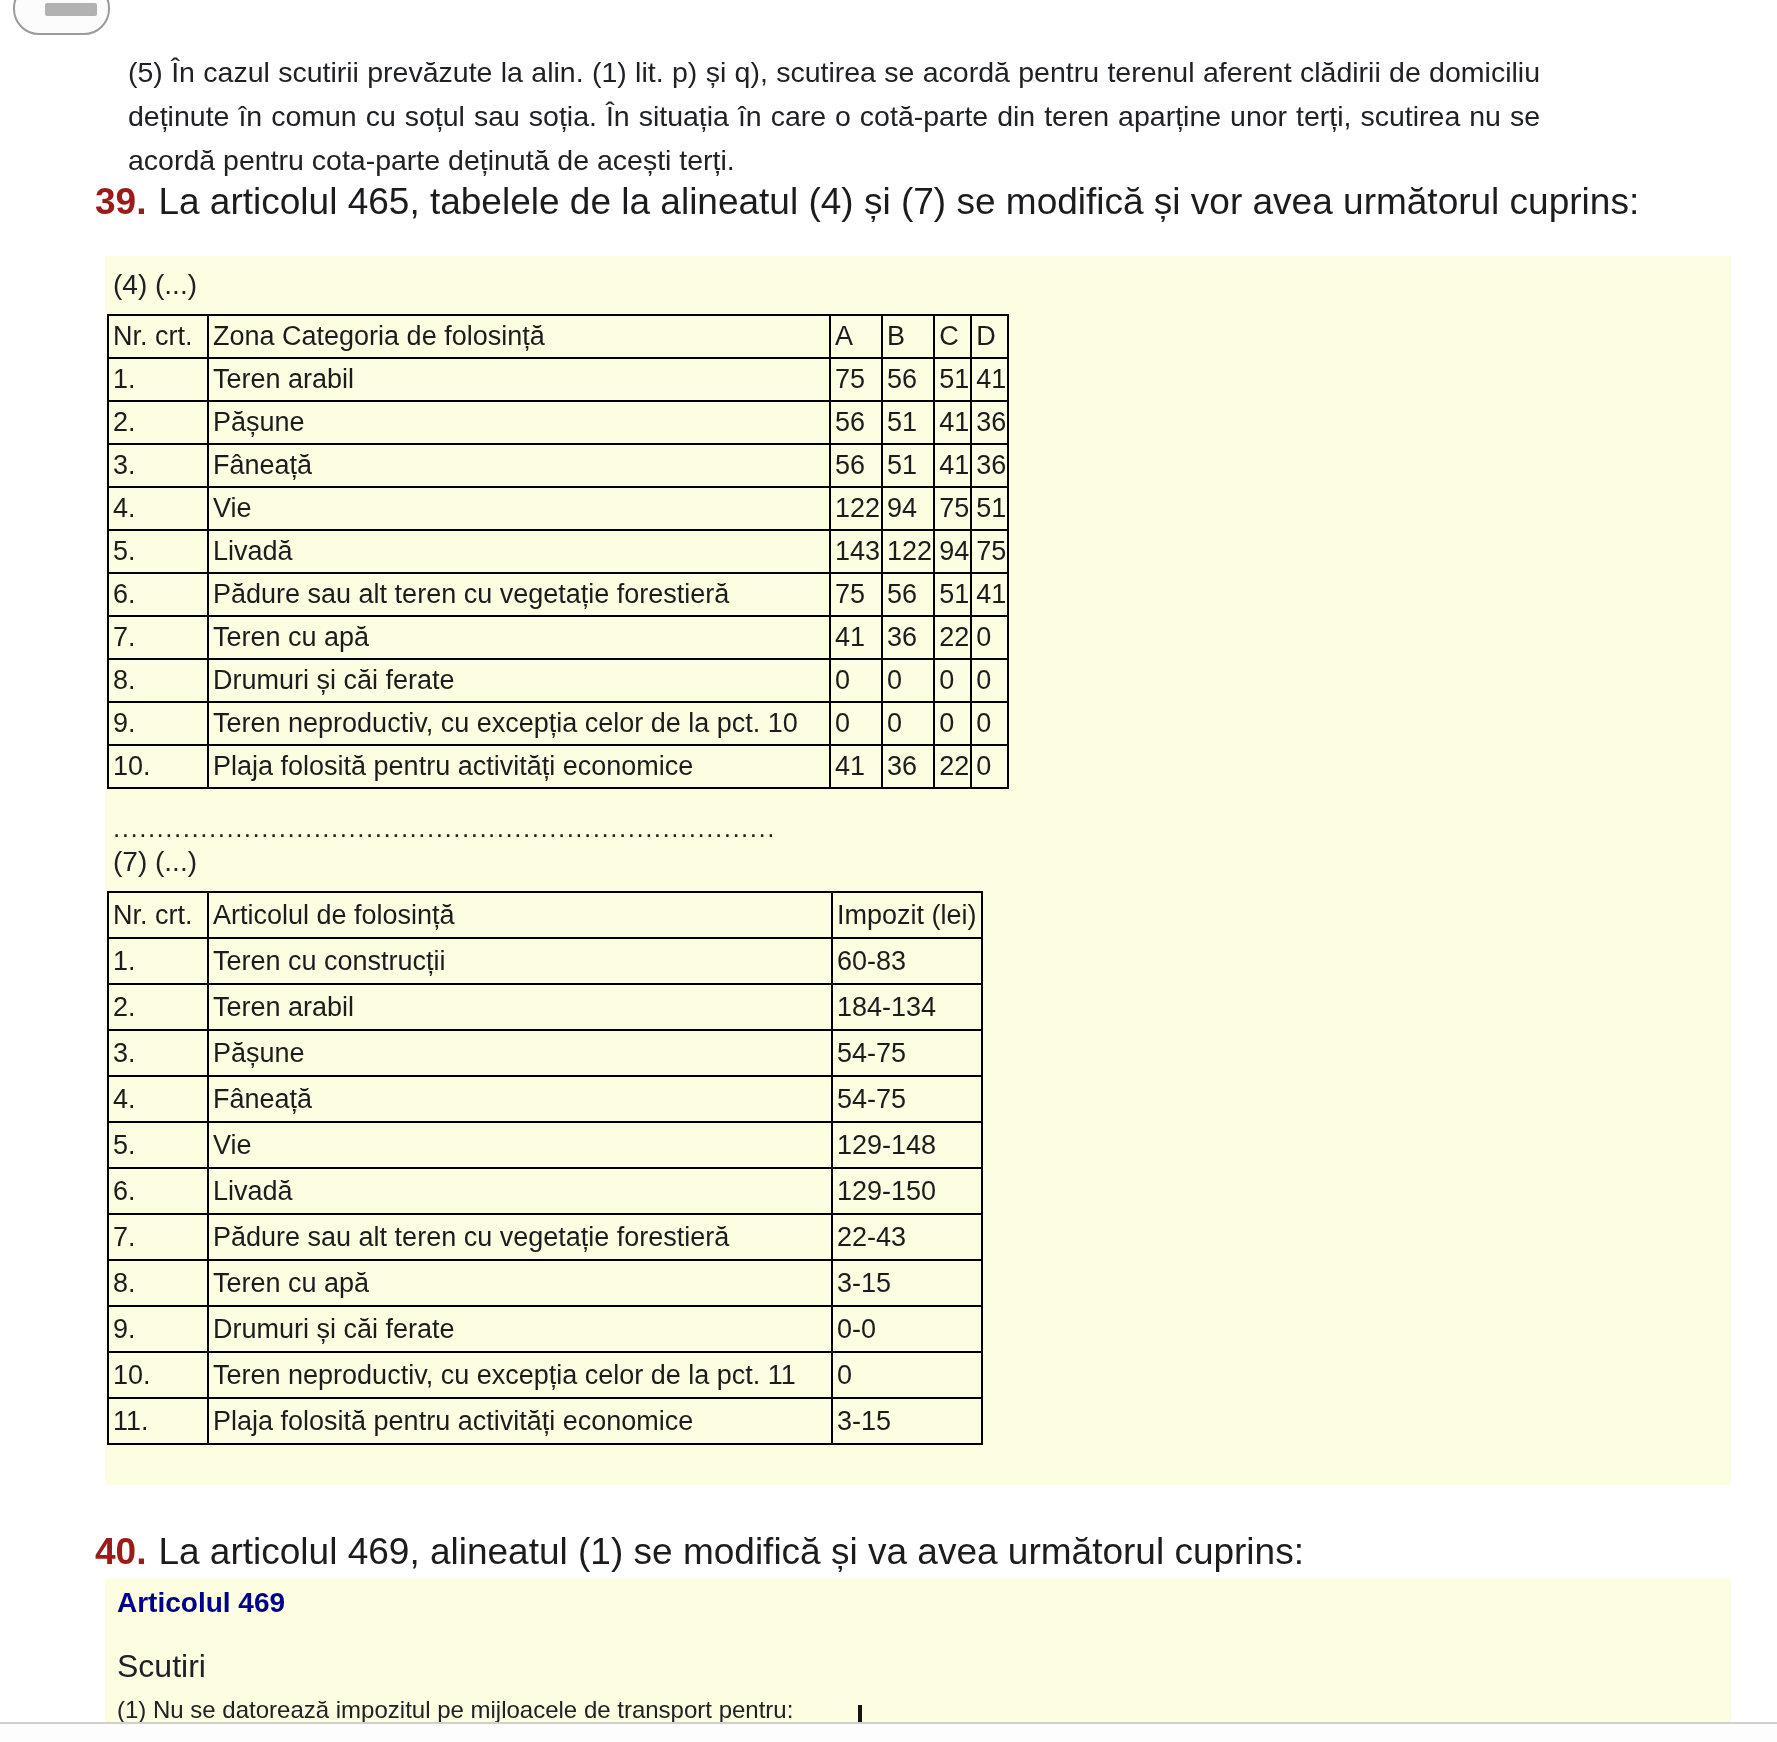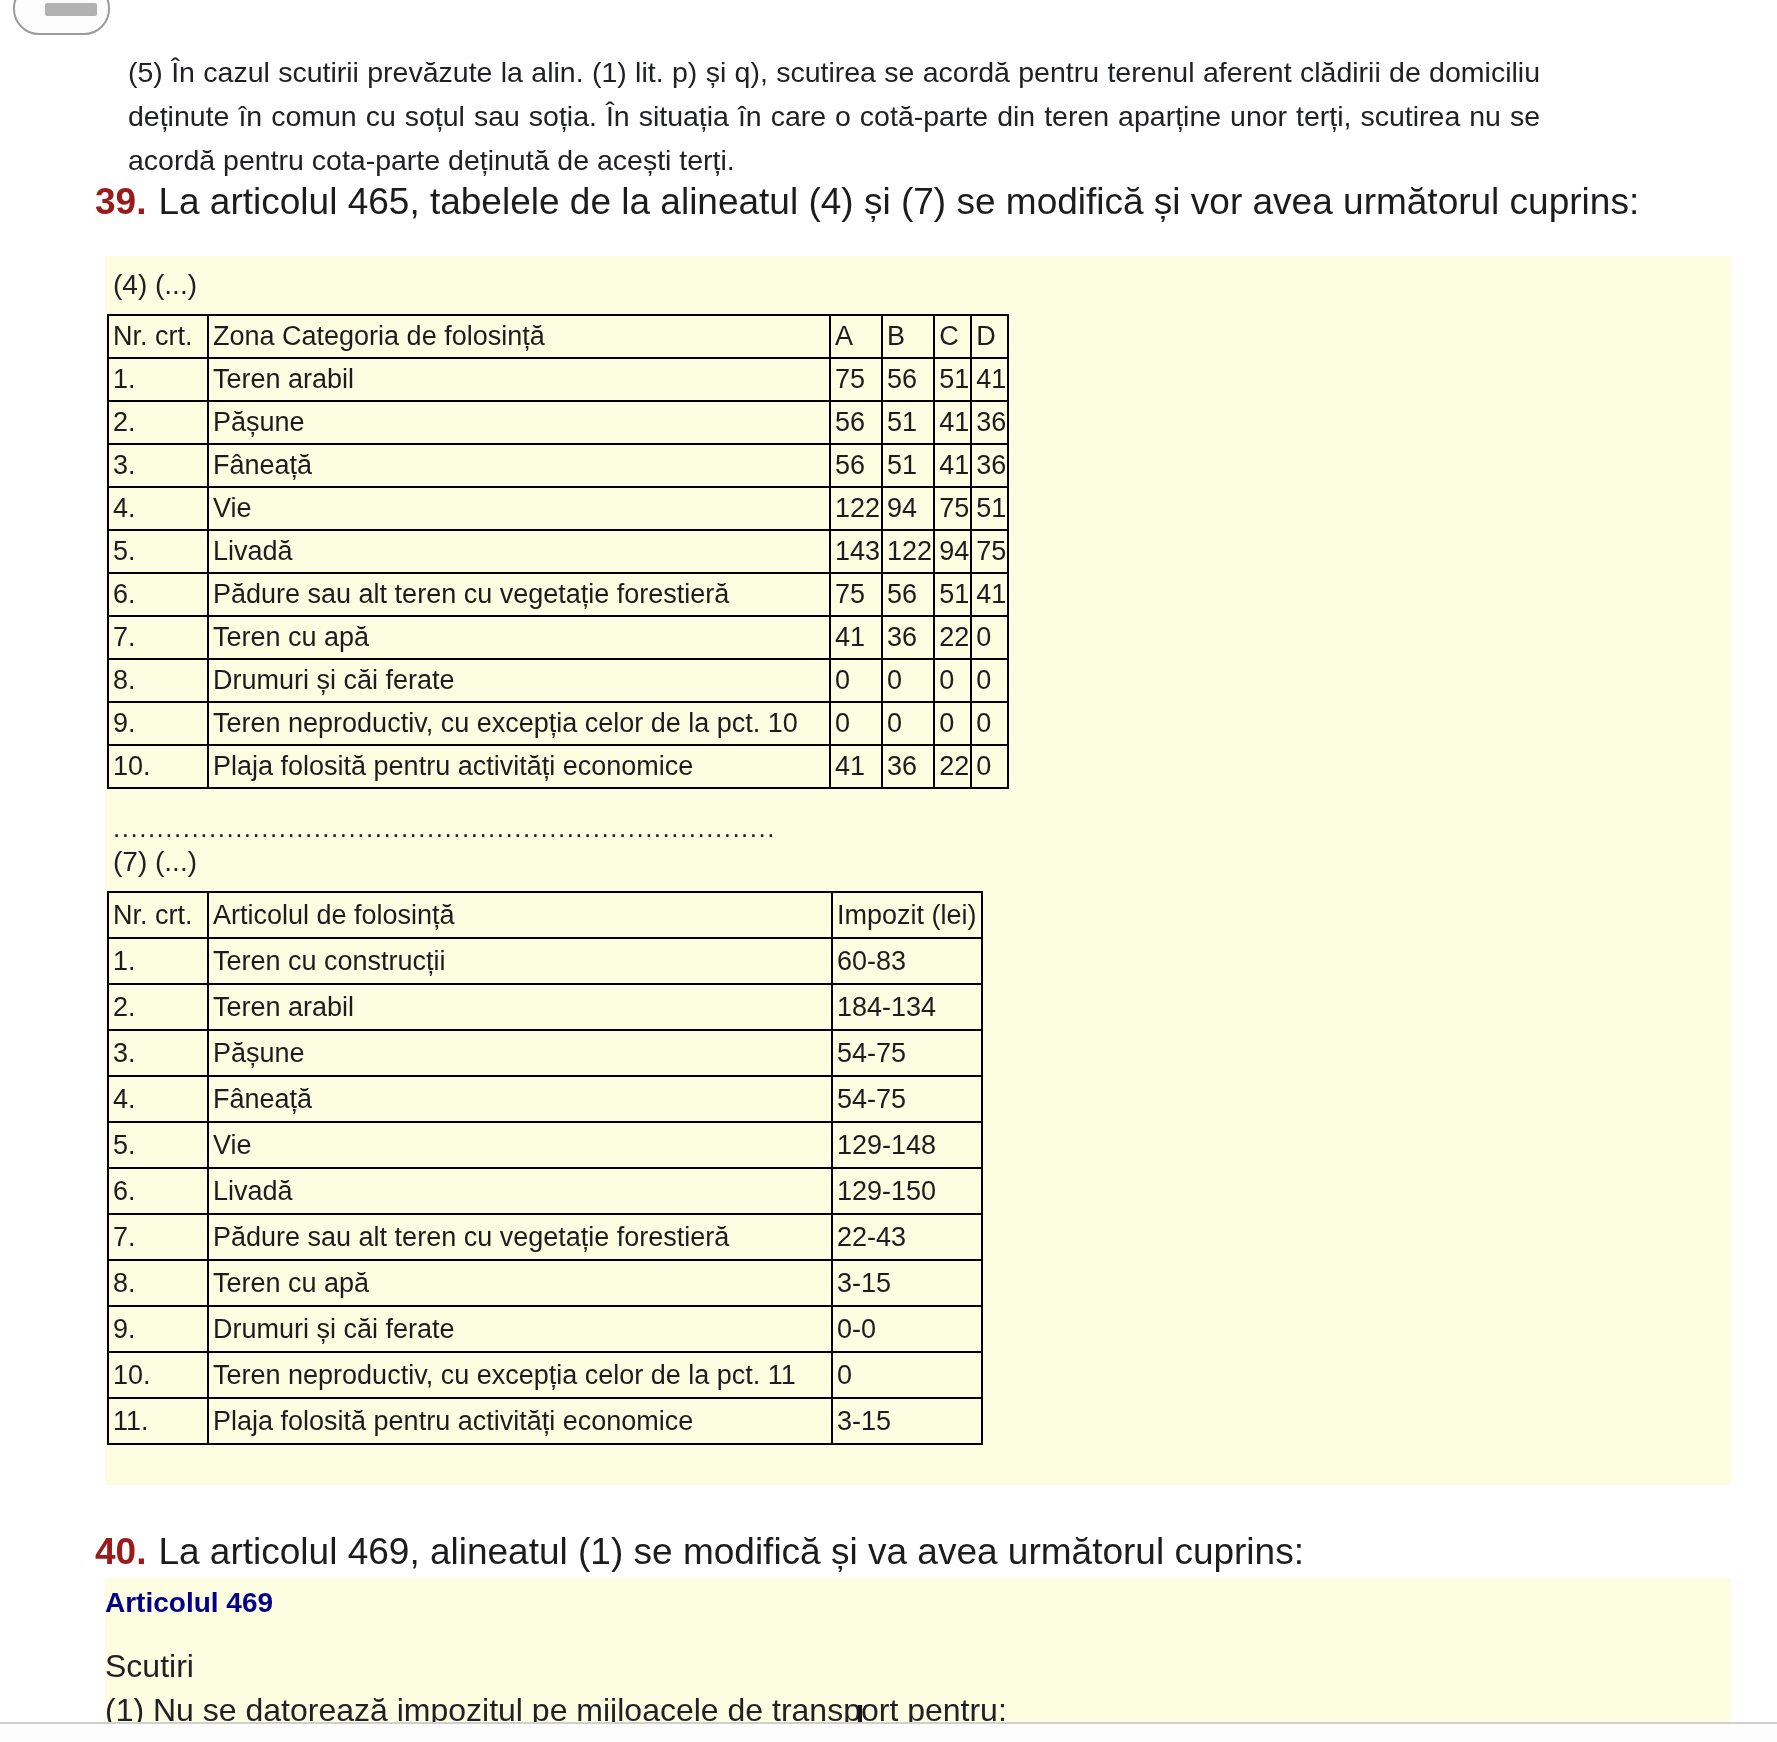--- a/index.html
+++ b/index.html
@@ -30,40 +30,40 @@
   }
   .item-heading .num{font-weight:700;color:#9b1b1b;margin-right:12px}
   .h39{top:166px}
   .h40{top:1516px}
   
   .highlight{
     position:absolute;left:105px;width:1626px;background:#fdfde1;
     box-sizing:border-box;
   }
   .block1{top:256px;height:1229px;padding:14px 0 0 2px}
-  .block2{top:1578px;height:144px;padding:10px 0 0 0;overflow:hidden}
+  .block2{top:1578px;height:144px;padding:10px 0 0 12px;overflow:hidden}
   .sub-label{font-size:28px;line-height:30px;margin:0 0 14px 6px}
   .sub-label.second{margin-top:6px}
   
   table{border-collapse:collapse;table-layout:fixed}
   td,th{
     border:2px solid #000;font-weight:400;text-align:left;vertical-align:middle;
     padding:0 1px 0 4px;font-size:27px;white-space:nowrap;overflow:hidden;
     color:#1c1c1e;
   }
   .t1 td,.t1 th{height:41px}
   .t2 td,.t2 th{height:44px}
   .dots{
     margin:26px 0 6px 6px;width:660px;overflow:hidden;white-space:nowrap;
     font-size:26px;line-height:26px;letter-spacing:1.5px;color:#202124;
   }
   
   .article-title{font-size:28px;line-height:30px;font-weight:700;color:#00008b;margin:0 0 34px 0}
   .article-sub{font-size:32px;line-height:28px;margin:0 0 16px 0}
-  .article-line{font-size:32px;line-height:28px;margin:0}
+  .article-line{font-size:24px;line-height:28px;margin:0}
   
   .cut-mark{position:absolute;left:858px;top:1705px;width:4px;height:17px;background:#141414}
   
   .bottom-bar{
     position:absolute;left:0;top:1722px;width:1777px;height:20px;
     background:#fdfdfd;border-top:2px solid #cfcfcf;box-sizing:border-box;
   }
 </style>
 </head>
 <body>

